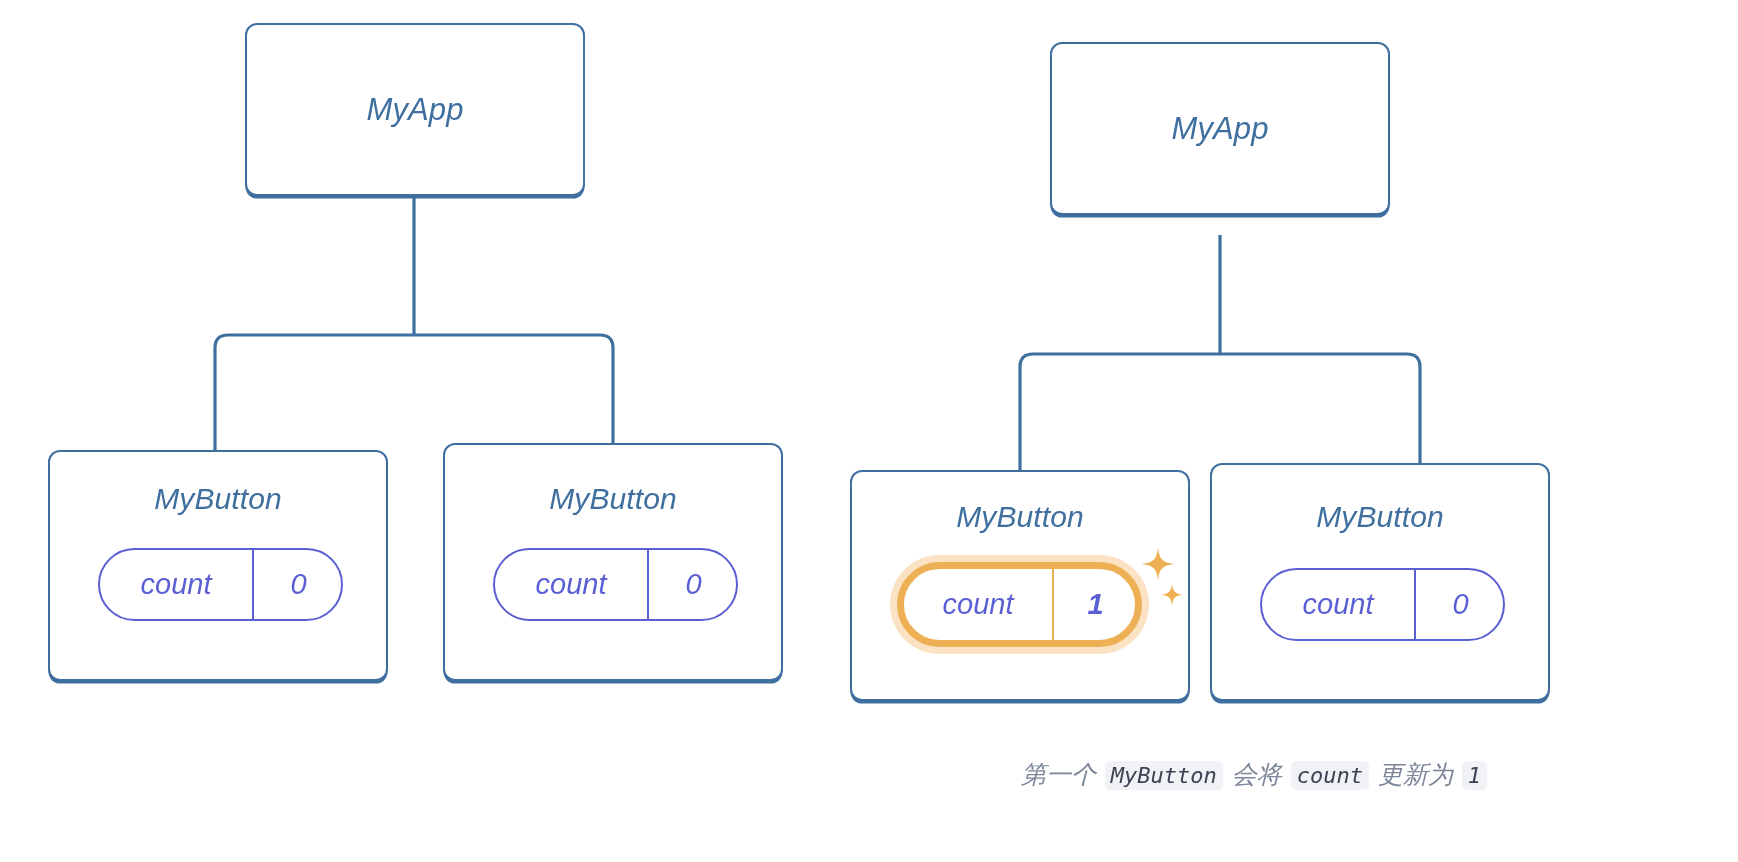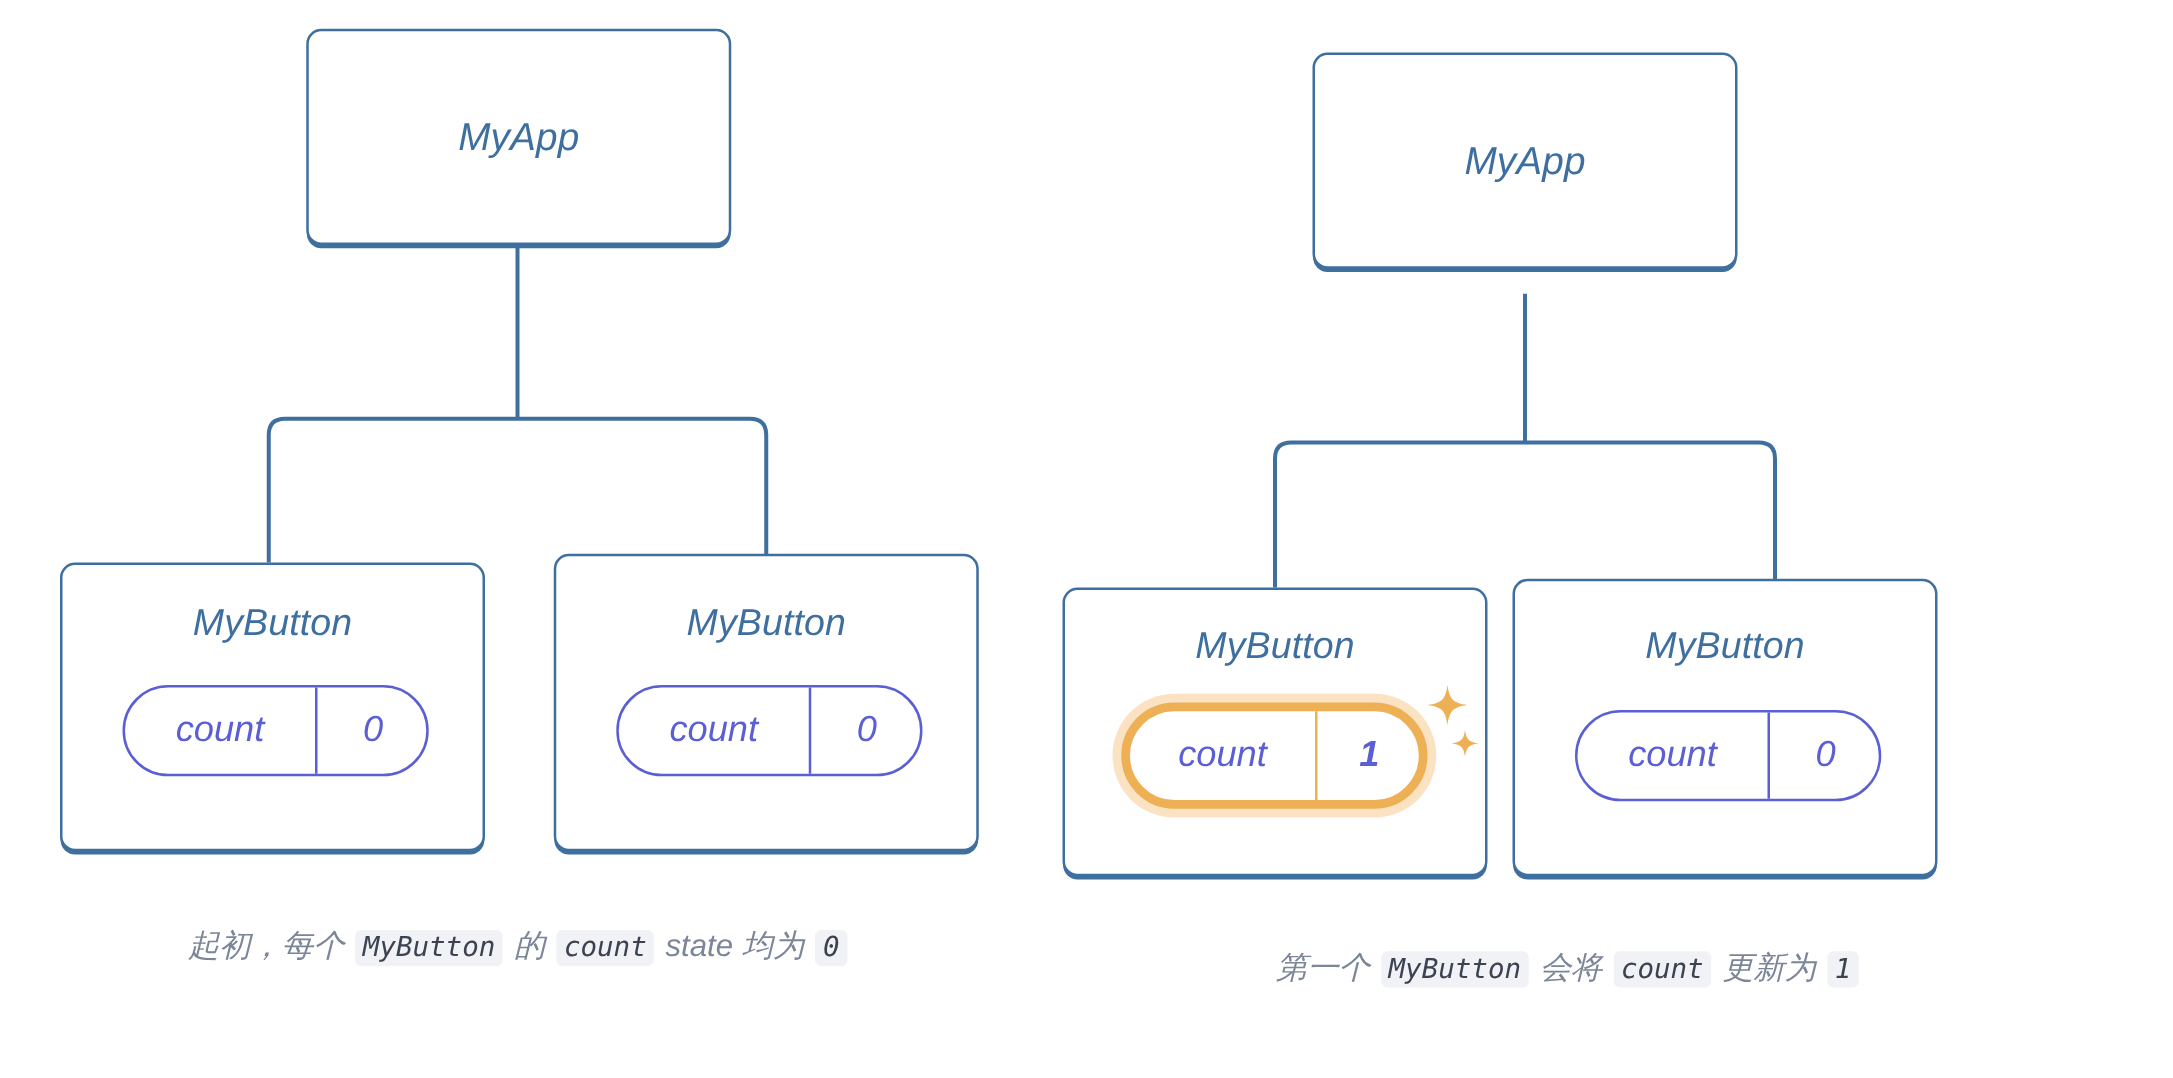--- a/index.html
+++ b/index.html
@@ -155,23 +155,20 @@
       <div class="state-pill" style="left:48px; top:103px; width:245px; height:73px;">
         <div class="pill-key" style="width:152px;">
           <span style="font-size:29px;">count</span>
         </div>
         <div class="pill-val" style="width:89px;">
           <span style="font-size:29px;">0</span>
         </div>
       </div>
     </div>
 
-    <div class="caption" style="left:55px; top:738px; width:720px;">
-      <span><span>起初，每个 </span><span class="code">MyButton</span><span> 的 </span><span class="code">count</span><span> state 均为 </span><span class="code">0</span></span>
-    </div>
   </div>
 
   <div class="panel panel-right">
 
     <svg class="diagram-svg" viewBox="0 0 908 862" preserveAspectRatio="none">
       <path d="M 390 235 L 390 354" fill="none" stroke="#3f6f9f" stroke-width="3.2"></path>
       <path d="M 190 470 L 190 367 Q 190 354 203 354 L 577 354 Q 590 354 590 367 L 590 470" fill="none" stroke="#3f6f9f" stroke-width="3.2" stroke-linejoin="round"></path>
     </svg>
 
     <div class="node-box" style="left:220px; top:42px; width:340px; height:173px;">

